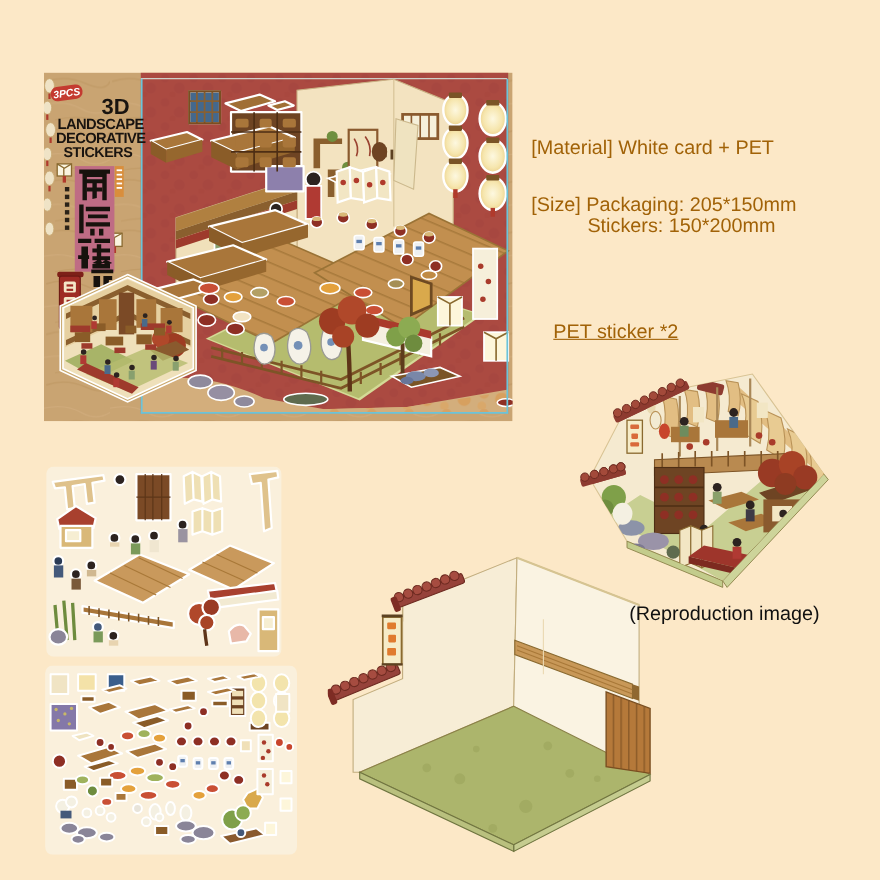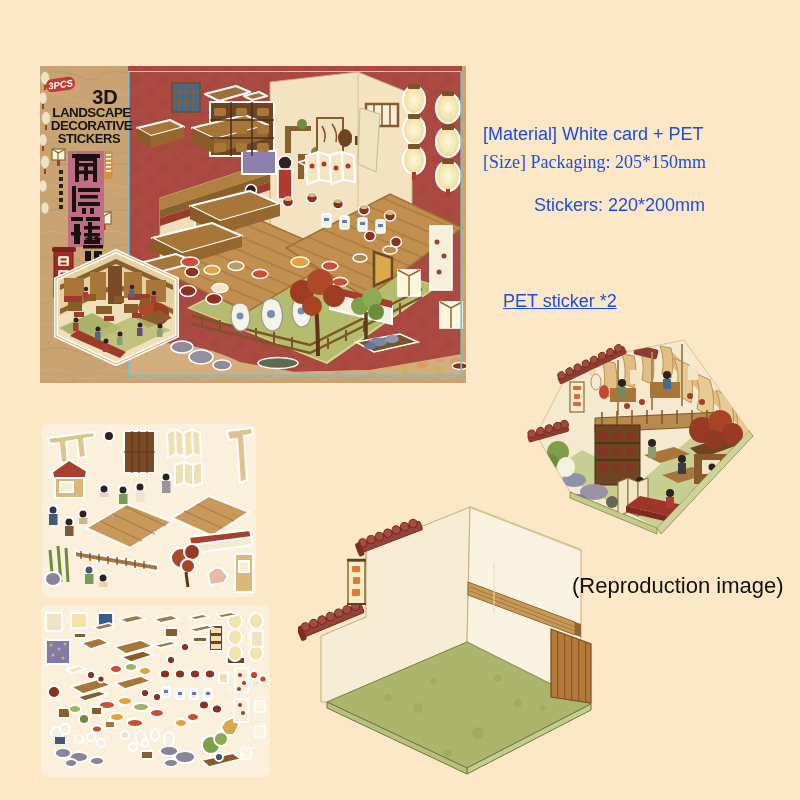--- a/index.html
+++ b/index.html
@@ -1,19 +1,19 @@
 <!DOCTYPE html>
 <html><head>
 <meta charset="utf-8">
 <style>
   html,body{margin:0;padding:0;}
   #page{position:relative;width:800px;height:800px;background:#fce8c7;overflow:hidden;
         font-family:"Liberation Sans", sans-serif;}
   .abs{position:absolute;}
-  .spec{color:#1d4ed8;font-size:18px;white-space:nowrap;line-height:20px;}
+  .spec{color:#a16207;font-size:18px;white-space:nowrap;line-height:20px;}
 </style>
 </head>
 <body>
 <div id="page">
 
   <svg class="abs" style="left:40px;top:66px;" width="426" height="317" viewBox="0 0 426 317">
     <defs>
       <pattern id="redpat" width="26" height="22" patternUnits="userSpaceOnUse">
         <rect width="26" height="22" fill="#ab4a41"></rect>
         <circle cx="6" cy="5" r="4" fill="#a74740"></circle>
@@ -486,22 +486,22 @@
       <rect x="97" y="262" width="5.5" height="8" fill="#6a4a7a"></rect>
       <rect x="63" y="278" width="5.5" height="8" fill="#b03a33"></rect>
       <rect x="117" y="263" width="5.5" height="8" fill="#88a06e"></rect>
       <rect x="43" y="226" width="5" height="7" fill="#b03a33"></rect>
       <rect x="89" y="224" width="5" height="7" fill="#4a6a8a"></rect>
       <rect x="111" y="230" width="5" height="7" fill="#b03a33"></rect>
     </g>
   </svg>
 
   <div class="abs spec" style="left:483px;top:124px;">[Material] White card + PET</div>
-  <div class="abs spec" style="left:483px;top:152px;font-family:Liberation Serif, serif;">[Size] Packaging: 205*150mm</div>
-  <div class="abs spec" style="left:534px;top:195px;">Stickers: 220*200mm</div>
+  <div class="abs spec" style="left:483px;top:176px;">[Size] Packaging: 205*150mm</div>
+  <div class="abs spec" style="left:534px;top:195px;">Stickers: 150*200mm</div>
   <div class="abs spec" style="left:503px;top:291px;text-decoration:underline;">PET sticker *2</div>
 
   <svg class="abs" style="left:42px;top:424px;" width="214" height="173" viewBox="0 0 214 173">
     <rect x="0" y="0" width="214" height="173" rx="7" fill="#faf0dc"></rect>
     <g stroke="#fff" stroke-width="2" stroke-linejoin="round">
 
       <path d="M6,14 L52,8 l1,5 -11,2 2,18 -7,1 -2,-18 -11,2 2,20 -7,1 -2,-20 -9,1 z" fill="#dfc28c"></path>
 
       <circle cx="67" cy="12" r="5" fill="#2c2320"></circle>
 
@@ -1057,15 +1057,15 @@
       <g fill="#a34a3a" stroke="#6d2a20" stroke-width="0.8">
         <circle cx="2" cy="-8" r="3.8"></circle>
           <circle cx="11" cy="-8" r="3.8"></circle>
           <circle cx="20" cy="-8" r="3.8"></circle>
         <circle cx="29" cy="-8" r="3.8"></circle>
           <circle cx="36" cy="-8" r="3.8"></circle>
       </g>
     </g>
   </svg>
 
-  <div class="abs" style="left:572px;top:548px;font-size:22px;color:#101010;white-space:nowrap;margin-top:25px;">(Reproduction image)</div>
+  <div class="abs" style="left:572px;top:548px;font-size:18px;color:#101010;white-space:nowrap;">(Reproduction image)</div>
 
 </div>
 
 </body></html>

